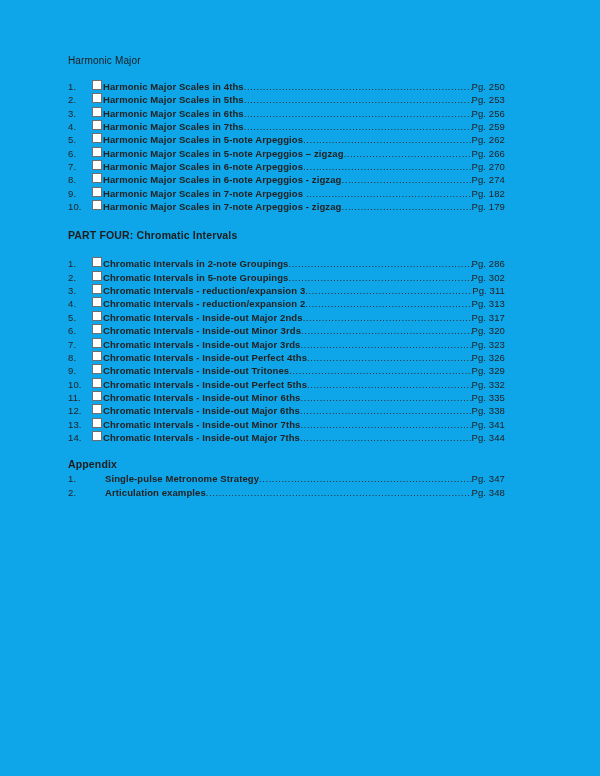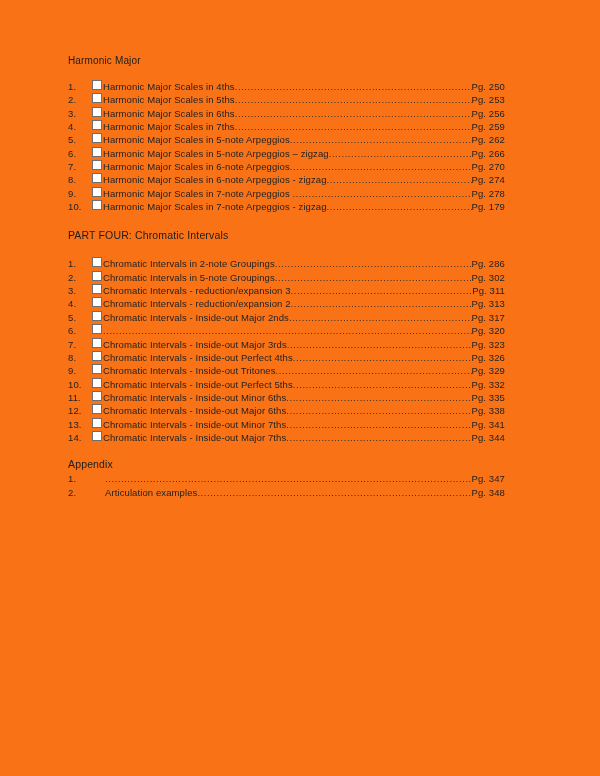--- a/index.html
+++ b/index.html
@@ -6,36 +6,36 @@
   html, body {
     width: 600px; height: 776px;
     background: #ffffff;
     font-family: "Liberation Sans", sans-serif;
     color: #212121;
     overflow: hidden;
   }
   .page {
     position: relative;
     width: 600px; height: 776px;
-    background: #f97316;
+    background: #0ea5e9;
   }
   .content {
     position: absolute;
     left: 68px; top: 54px;
     width: 437px;
   }
   .section-heading {
     font-size: 10px;
     line-height: 13px;
     font-weight: normal;
     letter-spacing: 0.15px;
     color: #1d1d1d;
     white-space: pre;
   }
-  .section-heading.bold { font-weight: normal; font-size: 10.5px; }
+  .section-heading.bold { font-weight: bold; font-size: 10.5px; }
   .section { }
   .section .section-heading { margin-bottom: 13px; }
   .section.sec-part-four { margin-top: 16px; }
   .section.sec-part-four .section-heading { margin-bottom: 15px; }
   .section.sec-appendix { margin-top: 14px; }
   .section.sec-appendix .section-heading { margin-bottom: 1px; }
   .toc-row {
     display: flex;
     align-items: baseline;
     height: 13.35px;
@@ -54,20 +54,21 @@
     flex: none;
     width: 10px; height: 10px;
     border: 1px solid #6e6e6e;
     background: #ffffff;
     margin-right: 1px;
     margin-bottom: -2px;
   }
   .title {
     flex: none;
     white-space: pre;
+    font-weight: bold;
   }
   .leader {
     flex: 1 1 auto;
     overflow: hidden;
     white-space: nowrap;
     color: #2b2b2b;
   }
   .leader::after {
     content: "..............................................................................................................................................................................................................................................................";
     letter-spacing: 0.55px;
@@ -148,21 +149,21 @@
     <span class="title">Harmonic Major Scales in 6-note Arpeggios - zigzag</span>
     <span class="leader"></span>
     <span class="page-num">Pg. 274</span>
   </div>
 
   <div class="toc-row">
     <span class="num">9.</span>
     <span class="checkbox"></span>
     <span class="title">Harmonic Major Scales in 7-note Arpeggios </span>
     <span class="leader"></span>
-    <span class="page-num">Pg. 278</span>
+    <span class="page-num">Pg. 182</span>
   </div>
 
   <div class="toc-row">
     <span class="num">10.</span>
     <span class="checkbox"></span>
     <span class="title">Harmonic Major Scales in 7-note Arpeggios - zigzag</span>
     <span class="leader"></span>
     <span class="page-num">Pg. 179</span>
   </div>
 </div>
@@ -207,20 +208,21 @@
     <span class="num">5.</span>
     <span class="checkbox"></span>
     <span class="title">Chromatic Intervals - Inside-out Major 2nds</span>
     <span class="leader"></span>
     <span class="page-num">Pg. 317</span>
   </div>
 
   <div class="toc-row">
     <span class="num">6.</span>
     <span class="checkbox"></span>
+    <span class="title">Chromatic Intervals - Inside-out Minor 3rds</span>
     <span class="leader"></span>
     <span class="page-num">Pg. 320</span>
   </div>
 
   <div class="toc-row">
     <span class="num">7.</span>
     <span class="checkbox"></span>
     <span class="title">Chromatic Intervals - Inside-out Major 3rds</span>
     <span class="leader"></span>
     <span class="page-num">Pg. 323</span>
@@ -283,20 +285,21 @@
   </div>
 </div>
   </div>
 
   <div class="section sec-appendix">
     <div class="section-heading bold">Appendix</div>
     <div class="toc-list">
   <div class="toc-row no-checkbox">
     <span class="num">1.</span>
 
+    <span class="title">Single-pulse Metronome Strategy</span>
     <span class="leader"></span>
     <span class="page-num">Pg. 347</span>
   </div>
 
   <div class="toc-row no-checkbox">
     <span class="num">2.</span>
 
     <span class="title">Articulation examples</span>
     <span class="leader"></span>
     <span class="page-num">Pg. 348</span>

